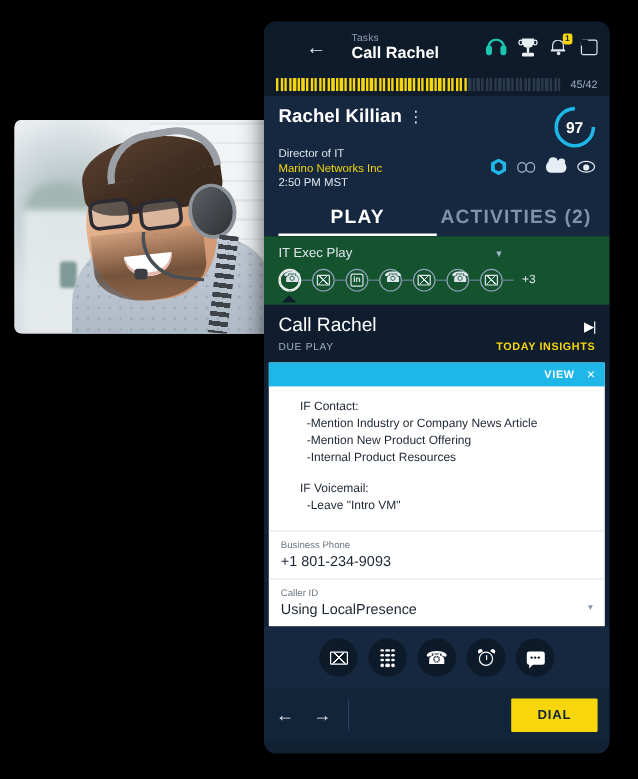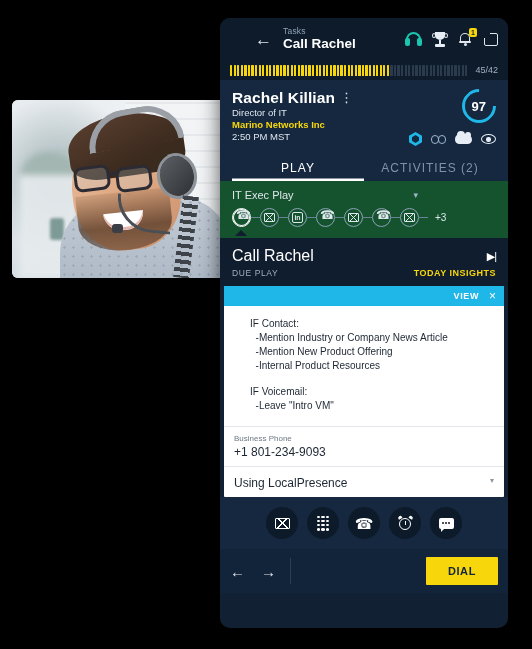--- a/index.html
+++ b/index.html
@@ -135,21 +135,21 @@
 
   
   .topbar{
     height:42px; background:#0e1b2b;
     display:flex; align-items:center; padding:0 10px; gap:9px;
   }
   .ic{ display:inline-flex; align-items:center; justify-content:center; }
   .burger{ width:16px; height:12px; display:flex; flex-direction:column; justify-content:space-between; }
   .burger i{ display:block; height:2px; background:#dfe6ee; border-radius:1px; }
   .backarrow{ color:#dfe6ee; font-size:17px; line-height:1; }
-  .ttl{ line-height:1.05; margin-left:2px; }
+  .ttl{ line-height:1.05; margin-left:12px; }
   .ttl .sub{ font-size:8.5px; color:#8fa0b3; letter-spacing:.2px; }
   .ttl .main{ font-size:13.5px; color:#ffffff; font-weight:bold; margin-top:1px; }
   .topicons{ margin-left:auto; display:flex; align-items:center; gap:11px; }
   .headset{ position:relative; width:17px; height:14px; }
   .headset .band{ position:absolute; left:1px; top:0; width:15px; height:9px;
     border:2.4px solid #1bc6b0; border-bottom:none; border-radius:9px 9px 0 0; }
   .headset .e{ position:absolute; bottom:0; width:5px; height:8px; background:#1bc6b0; border-radius:2px;}
   .headset .e.l{ left:0; } .headset .e.r{ right:0; }
   .trophy{ position:relative; width:14px; height:15px; }
   .trophy .cup{ position:absolute; left:2px; top:0; width:10px; height:8px;
@@ -174,22 +174,22 @@
   .prog{ flex:1; height:11px; display:flex; gap:1.3px; overflow:hidden; }
   .prog i{ flex:1; border-radius:.5px; background:#2c3a4d; }
   .prog i.on{ background:#f7d70b; }
   .progtxt{ font-size:9px; color:#9fb0c2; }
 
   
   .contact{ background:#15283f; padding:9px 12px 0 12px; }
   .crow{ display:flex; }
   .cname{ font-size:15.5px; color:#fff; font-weight:bold; letter-spacing:.1px; }
   .kebab{ margin-left:5px; color:#dfe6ee; font-size:13px; letter-spacing:0; line-height:14px; }
-  .ctitle{ font-size:9.5px; color:#dfe6ee; margin-top:0; }
-  .ccomp{ font-size:9.5px; color:#f7d70b; font-weight:bold; margin-top:1px; }
+  .ctitle{ font-size:9.5px; color:#dfe6ee; margin-top:16px; }
+  .ccomp{ font-size:9.5px; color:#f7d70b; font-weight:normal; margin-top:1px; }
   .ctime{ font-size:9.5px; color:#dfe6ee; margin-top:1px; }
   .cright{ margin-left:auto; text-align:right; }
   .score{
     width:34px; height:34px; border-radius:50%;
     border:3px solid #1fb6e8; border-top-color:transparent;
     display:flex; align-items:center; justify-content:center;
     transform:rotate(45deg); margin-left:auto;
   }
   .score span{ transform:rotate(-45deg); color:#fff; font-size:13px; font-weight:bold; }
   .crmicons{ display:flex; gap:9px; margin-top:9px; justify-content:flex-end; align-items:center; }
@@ -205,21 +205,21 @@
   .sfcloud:before{ content:""; position:absolute; left:2px; top:-3px; width:8px; height:8px;
     background:#e7edf4; border-radius:50%; }
   .sfcloud:after{ content:""; position:absolute; right:1px; top:-2px; width:6px; height:6px;
     background:#e7edf4; border-radius:50%; }
   .eye{ width:15px; height:10px; border:1.7px solid #e7edf4; border-radius:50%; position:relative; }
   .eye:after{ content:""; position:absolute; left:4.3px; top:2px; width:4.5px; height:4.5px;
     background:#e7edf4; border-radius:50%; }
 
   
   .tabs{ display:flex; background:#15283f; margin-top:8px; }
-  .tab{ flex:1; text-align:center; font-size:12px; letter-spacing:1px; font-weight:normal;
+  .tab{ flex:1; text-align:center; font-size:16px; letter-spacing:1px; font-weight:bold;
         padding:7px 0 6px 0; color:#7d93ab; }
   .tab.active{ color:#fff; box-shadow:inset 0 -2.5px 0 #ffffff; }
 
   
   .playsel{ background:#14532d; padding:8px 12px 2px 12px; border-top:1px solid #1d3busy; }
   .pl-head{ display:flex; align-items:center; }
   .pl-name{ font-size:11px; color:#dfe6ee; }
   .caret{ margin-left:auto; margin-right:78px; color:#9fb6cc; font-size:9px; }
   .steps{ display:flex; align-items:center; margin-top:7px; }
   .step{ width:19px; height:19px; border-radius:50%; border:1.4px solid #8ba2b8;
@@ -523,20 +523,21 @@
   -Mention New Product Offering
   -Internal Product Resources</p>
         <p style="margin-top:12px">IF Voicemail:
   -Leave "Intro VM"</p>
       </div>
       <div class="fld">
         <div class="lab">Business Phone</div>
         <div class="val">+1 801-234-9093</div>
       </div>
       <div class="fld">
+        <div class="lab">Caller ID</div>
         <div class="val">Using LocalPresence</div>
         <div class="dd">▾</div>
       </div>
     </div>
 
     <div class="quick">
       <div class="qbtn">
           <div class="q-mail"></div>
         </div>
       <div class="qbtn">

